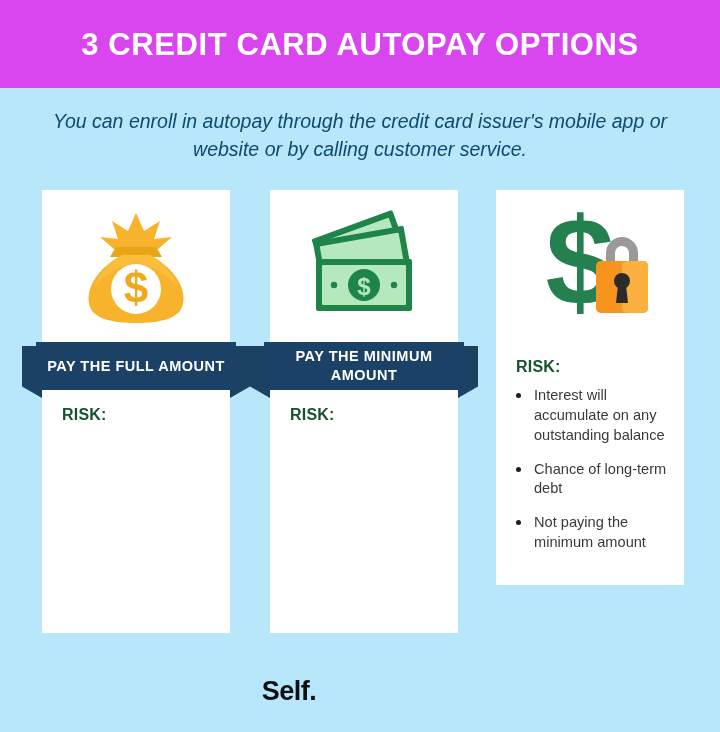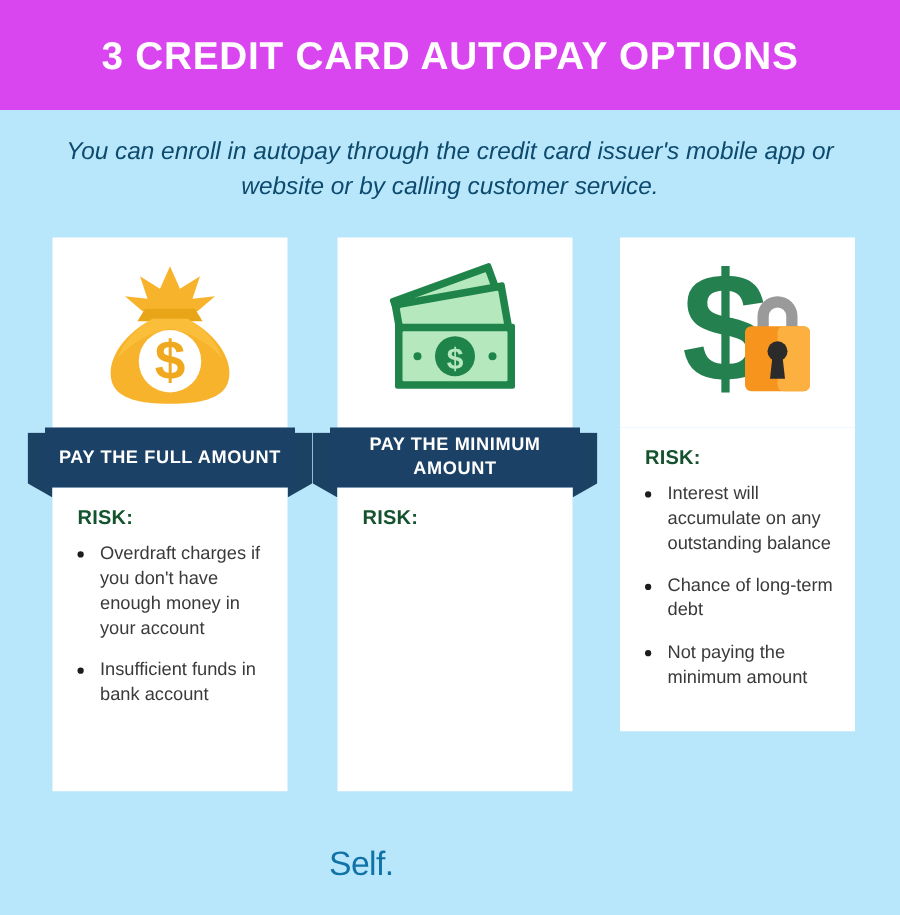--- a/index.html
+++ b/index.html
@@ -158,23 +158,23 @@
   .col-2 .risk-panel { height: 243px; }
   .col-3 .risk-panel { height: 243px; }
 
   
   .footer-logo {
     position: absolute;
     left: 0;
     top: 676px;
     width: 578px;
     text-align: center;
-    color: #0369a1;
+    color: #000000;
     font-size: 27px;
-    font-weight: normal;
+    font-weight: bold;
     letter-spacing: -0.5px;
     opacity: 0.92;
   }
 </style>
 </head>
 <body>
 
 <div class="header-band">
   <div class="header-title">3 CREDIT CARD AUTOPAY OPTIONS</div>
 </div>
@@ -203,30 +203,20 @@
         <div class="flap left"></div>
         <div class="flap right"></div>
         <div class="body">
           <div class="ribbon-label">PAY THE FULL AMOUNT</div>
         </div>
       </div>
     </div>
 
     <div class="risk-panel">
       <div class="risk-title">RISK:</div>
-      <ul class="risk-list">
-        <li class="risk-item">
-          <span class="bullet"></span>
-          <span>Overdraft charges if you don't have enough money in your account</span>
-        </li>
-        <li class="risk-item">
-          <span class="bullet"></span>
-          <span>Insufficient funds in bank account</span>
-        </li>
-      </ul>
     </div>
   </div>
 
   <div class="column col-2">
 
     <div class="icon-panel">
       <span>
         <svg width="124" height="118" viewBox="0 0 124 118">
           <g transform="rotate(-20 62 60)">
             <rect x="22" y="16" width="86" height="44" rx="2" fill="#1e8449"></rect>

